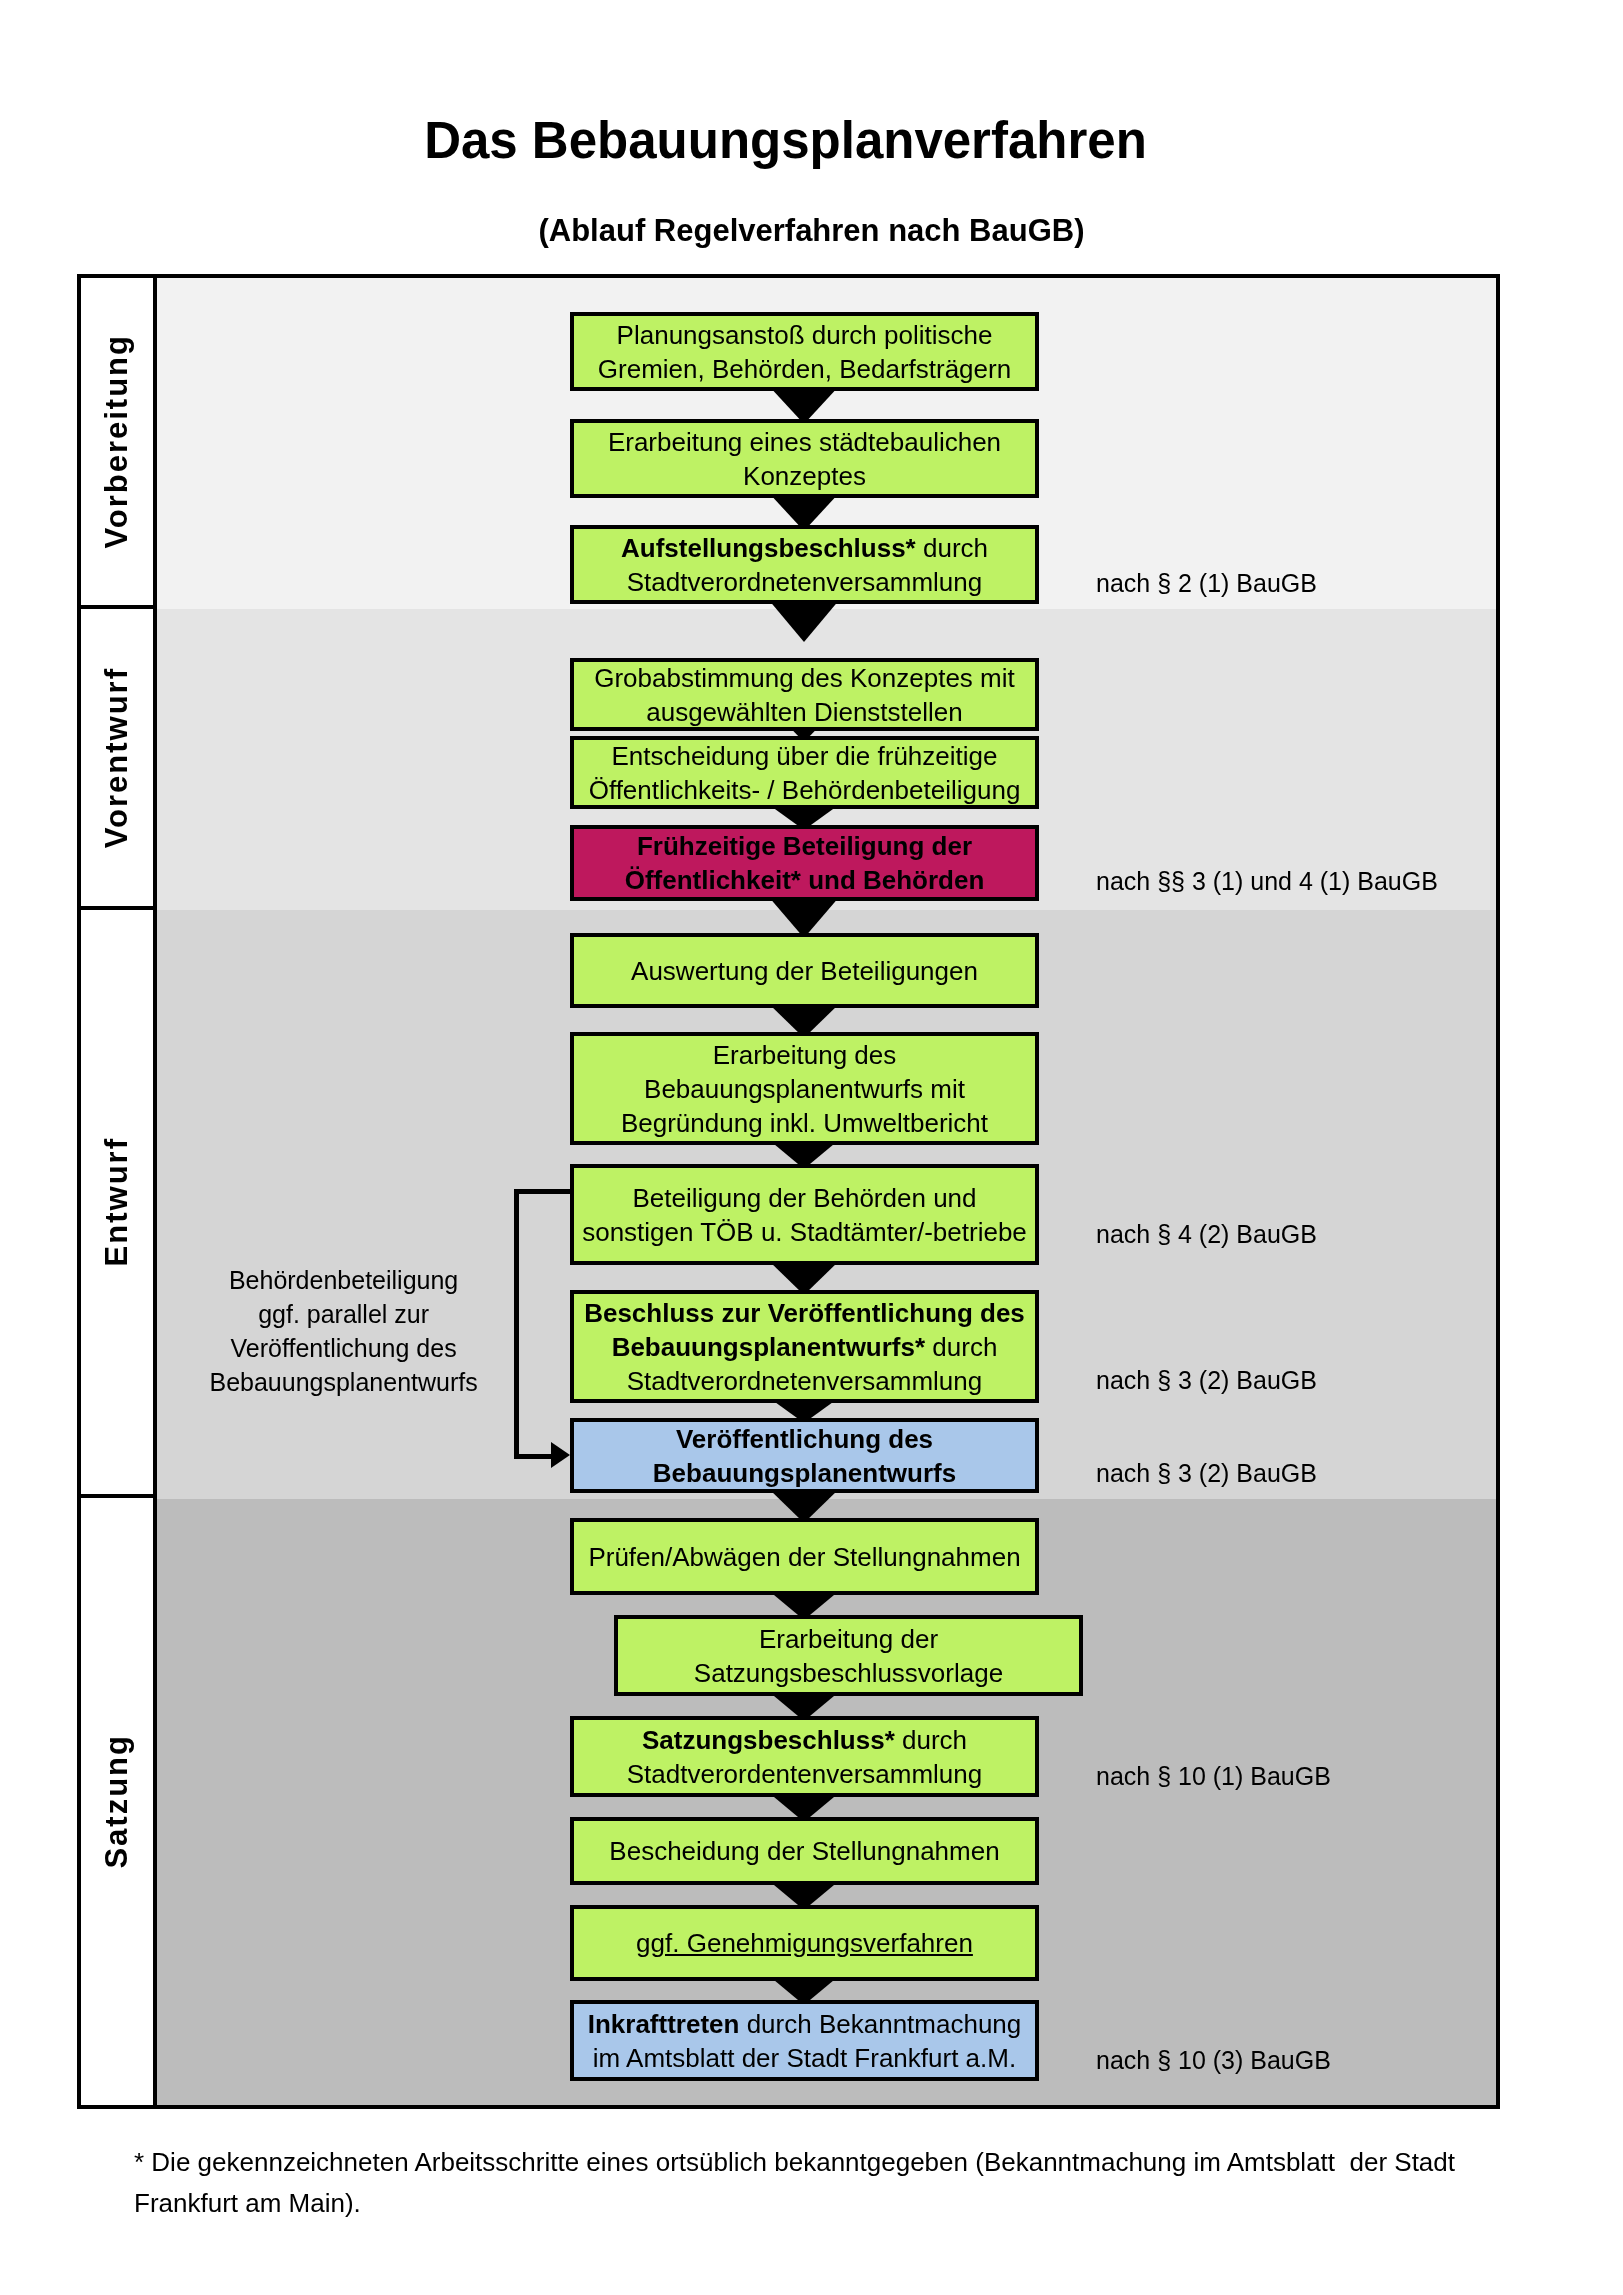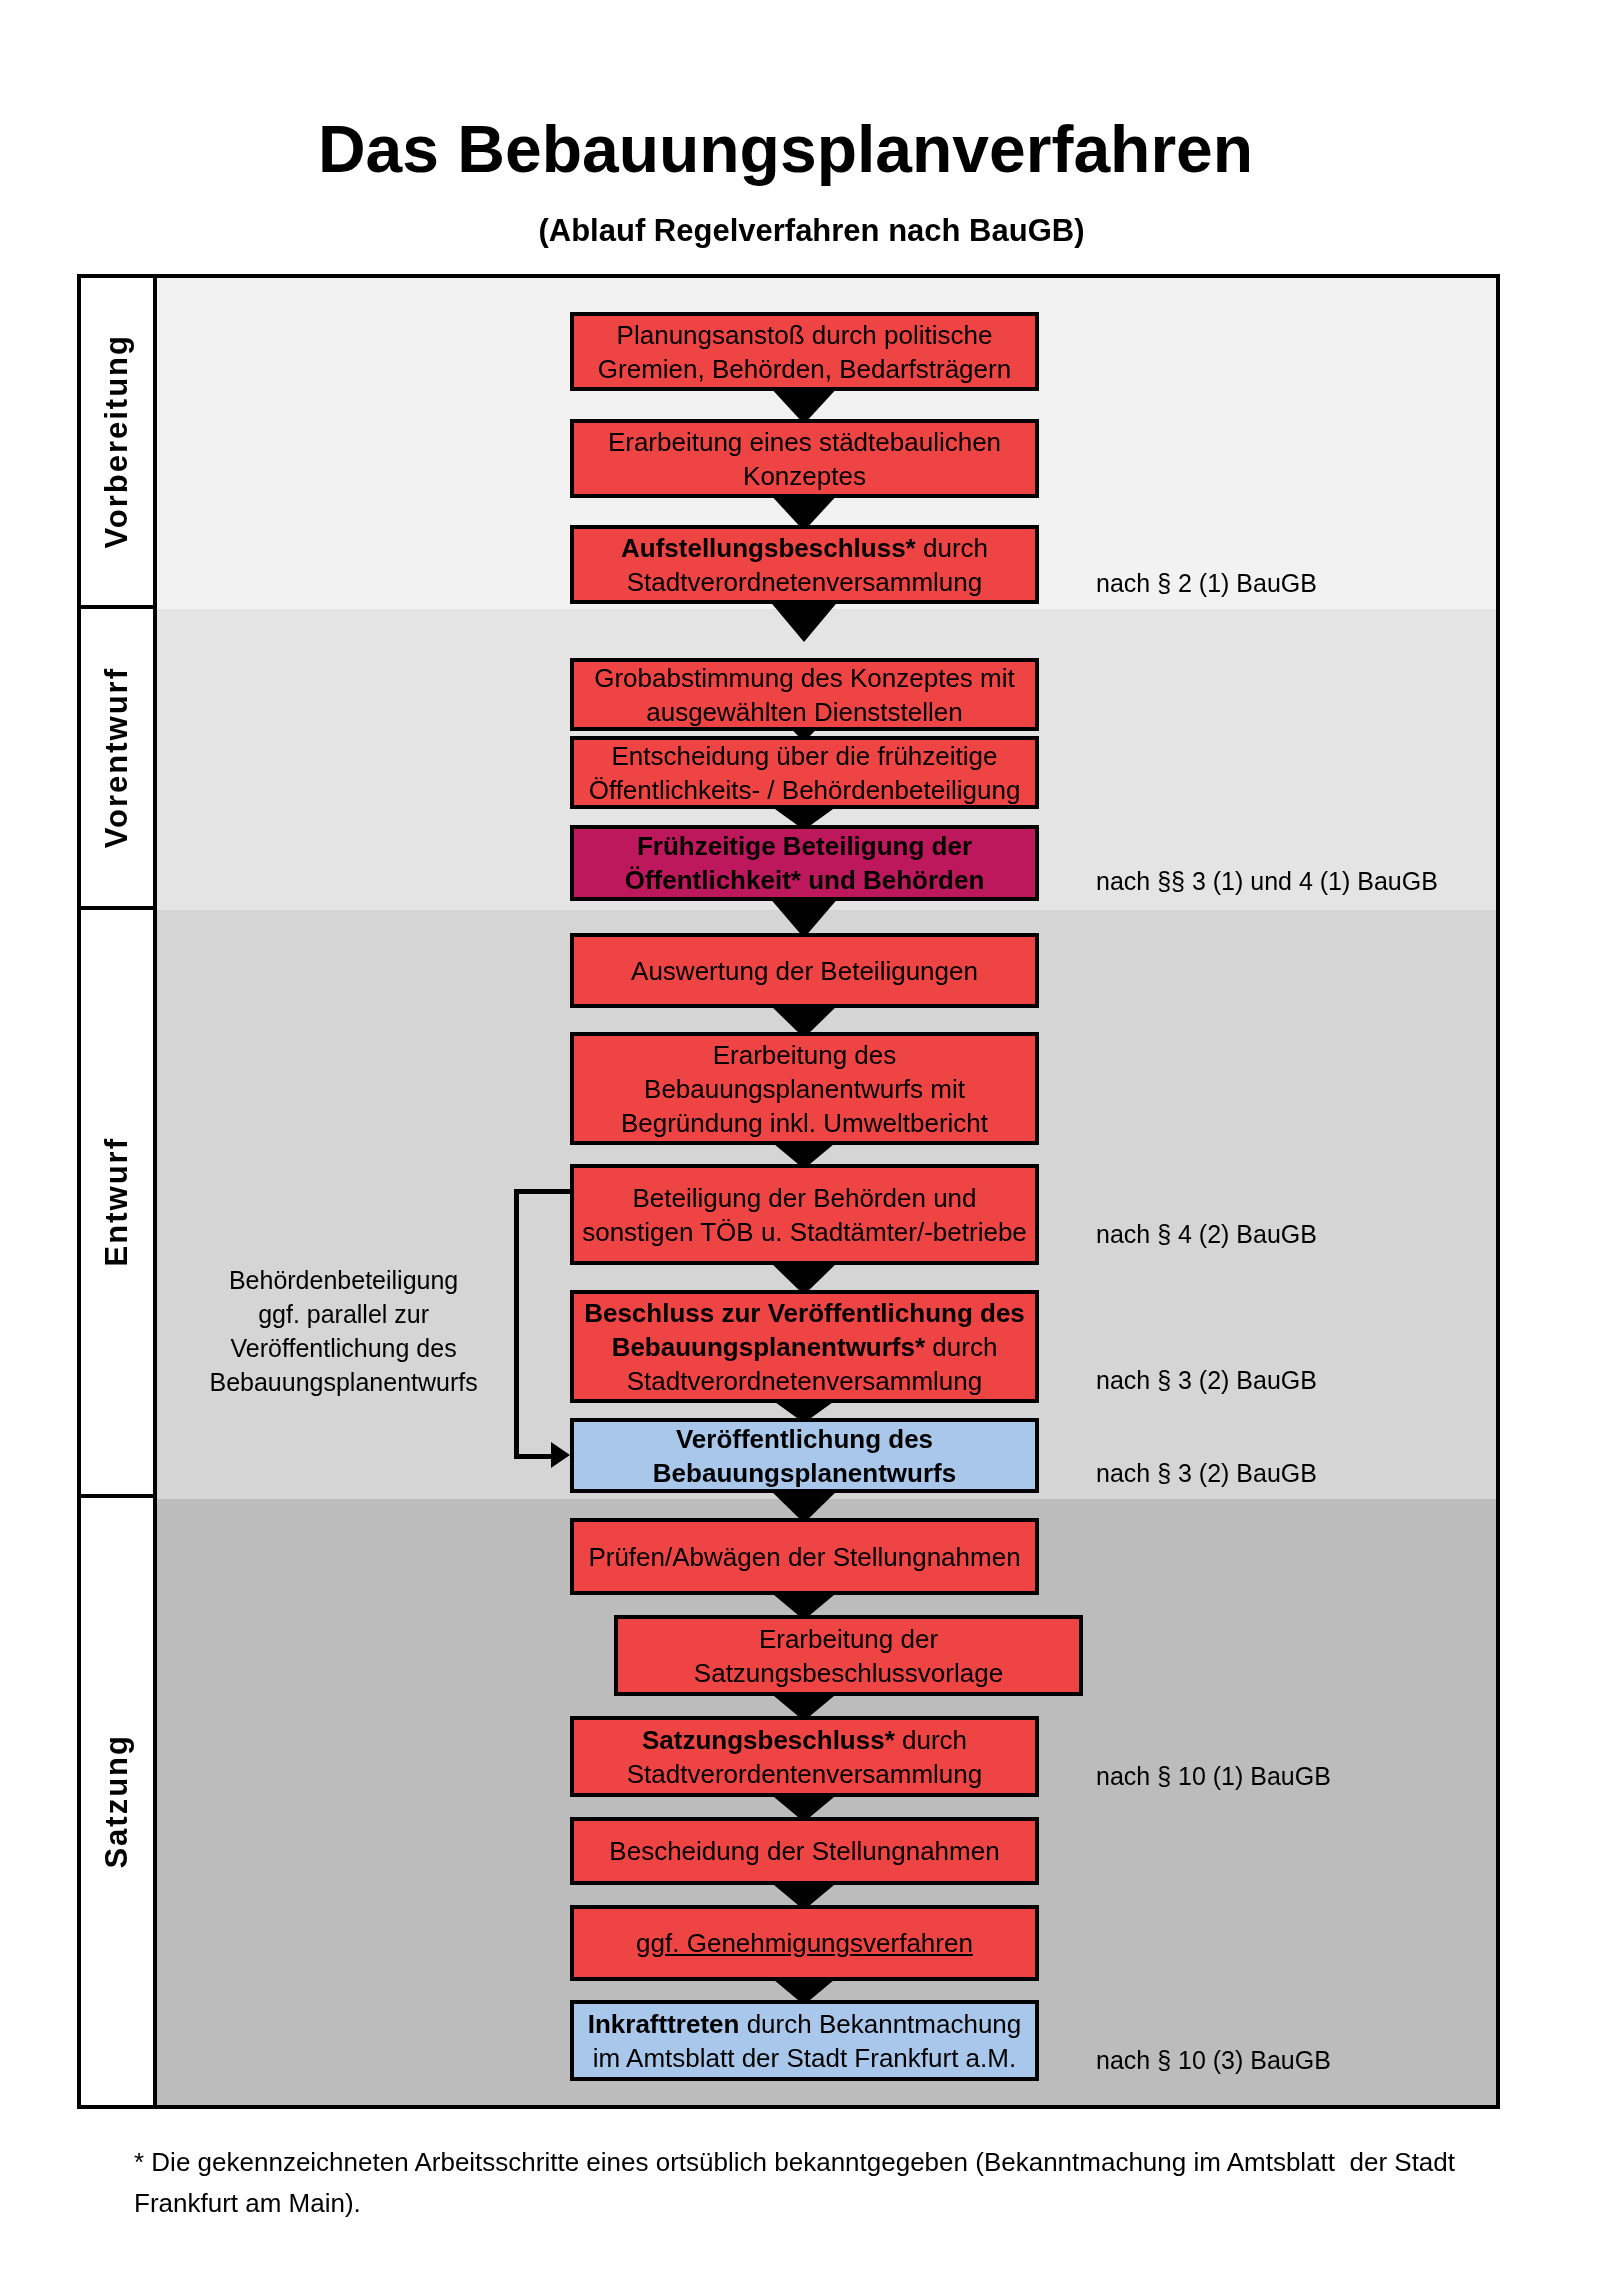--- a/index.html
+++ b/index.html
@@ -4,21 +4,21 @@
 <style>
   html,body { margin:0; padding:0; background:#fff; }
   body {
     position:relative;
     width:1623px; height:2295px;
     font-family:"Liberation Sans", sans-serif;
     color:#000;
   }
   .page-title {
     position:absolute; top:111px; left:0; width:1571px;
-    text-align:center; font-size:66px; font-weight:bold;
+    text-align:center; font-size:51px; font-weight:bold;
     white-space:pre;
   }
   .page-subtitle {
     position:absolute; top:213px; left:0; width:1623px;
     text-align:center; font-size:31px; font-weight:bold;
     white-space:pre;
   }
   .chart {
     position:absolute; left:77px; top:274px;
     width:1415px; height:1827px;
@@ -41,21 +41,21 @@
   .label-text {
     writing-mode:vertical-rl; transform:rotate(180deg);
     font-size:31px; font-weight:bold; letter-spacing:2px;
     white-space:pre;
   }
   .content-col { position:relative; flex:1; overflow:hidden; }
   .band { position:absolute; left:0; width:100%; }
   .step-box {
     position:absolute; left:413px; width:469px;
     box-sizing:border-box;
-    border:4.6px solid #000; background:#ef4444;
+    border:4.6px solid #000; background:#bef264;
     display:flex; align-items:center; justify-content:center;
     z-index:2;
   }
   .box-text {
     display:block; width:100%;
     text-align:center; white-space:pre;
     font-size:26px; line-height:34px;
   }
   .box-text .b { font-weight:bold; }
   .flow-arrow {

